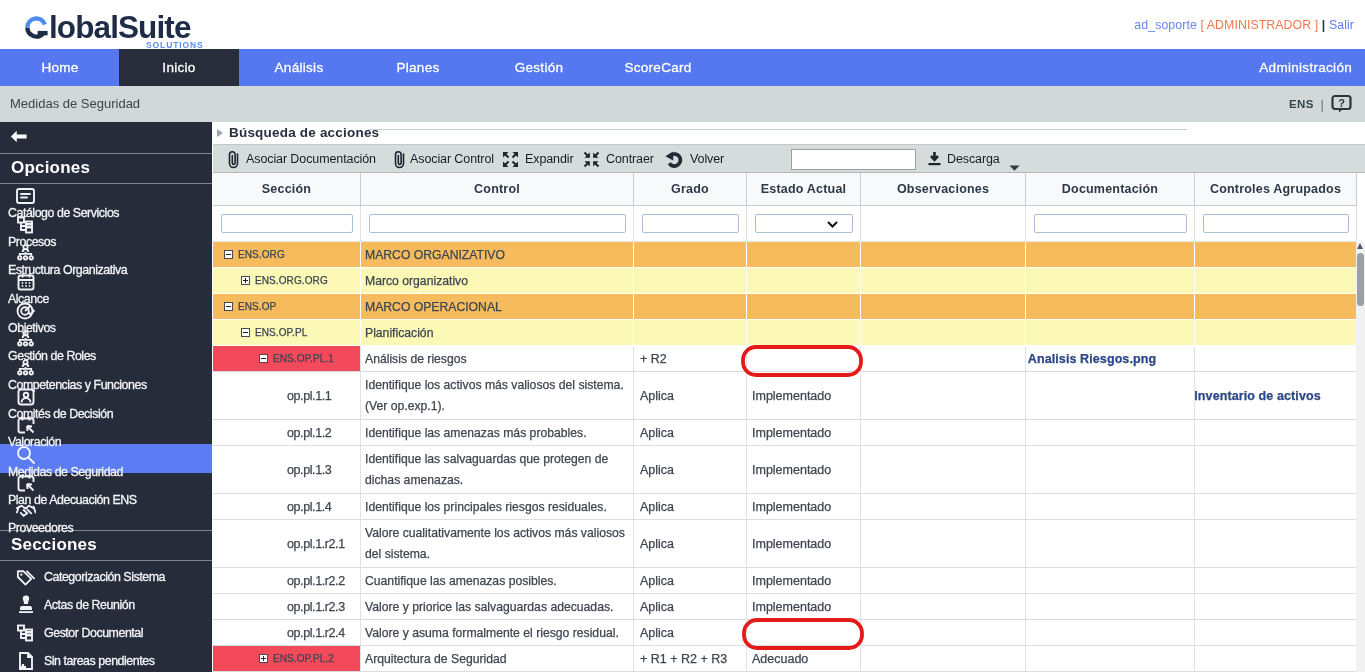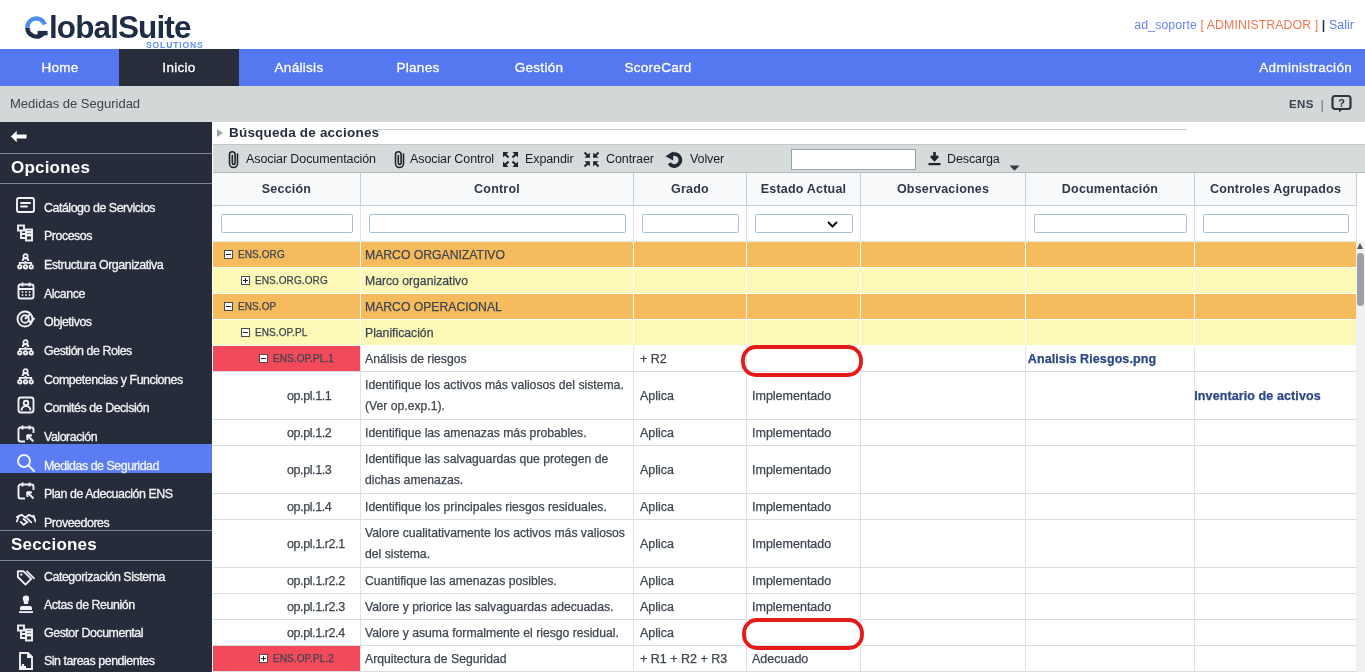--- a/index.html
+++ b/index.html
@@ -25,21 +25,21 @@
 #graybar .left { position:absolute; left:10px; top:0; height:36px; line-height:36px; color:#3f444c; font-size:13px; }
 #graybar .right { position:absolute; right:13px; top:0; height:36px; display:flex; align-items:center; gap:7px; }
 #graybar .ens { font-weight:bold; font-size:11.5px; color:#3a4450; letter-spacing:0.3px; }
 #graybar .sep { color:#6b7683; font-size:13px; }
 
 
 #sidebar { position:absolute; left:0; top:122px; width:212px; height:550px; background:#262c3a; color:#eef1f4; }
 #sidebar .backrow { height:31px; position:relative; }
 #sidebar .hr { height:0; border-top:1px solid #7e8490; }
 #sidebar .htitle { font-size:17px; font-weight:bold; color:#fff; height:29px; padding:4px 0 0 11px; letter-spacing:0.2px; }
-.mitem { height:28.66px; display:flex; align-items:flex-end; }
+.mitem { height:28.66px; display:flex; align-items:flex-start;flex-direction:column; }
 .mitem2 { height:28px; display:flex; align-items:center; }
 .mitem .ic, .mitem2 .ic { width:21px; margin-left:15px; display:flex; justify-content:center; flex:0 0 auto; }
 .mitem span.tx, .mitem2 span.tx { margin-left:8px; font-size:12.4px; letter-spacing:-0.45px; color:#f2f4f6; white-space:nowrap; -webkit-text-stroke:0.3px #f2f4f6; }
 .mitem.sel { background:#5b7cf3; }
 
 
 #legendrow { position:absolute; left:213px; top:122px; width:977px; height:21px; background:#fff; }
 #legendrow .tri { position:absolute; left:4px; top:7px; width:0; height:0; border-left:6px solid #9aa3ad; border-top:4px solid transparent; border-bottom:4px solid transparent; }
 #legendrow .cap { position:absolute; left:16px; top:3px; font-size:13.5px; font-weight:bold; color:#262f3d; letter-spacing:0.2px; }
 #legendrow .line { position:absolute; left:155px; right:3px; top:7px; border-top:1px solid #c5cdd9; }

